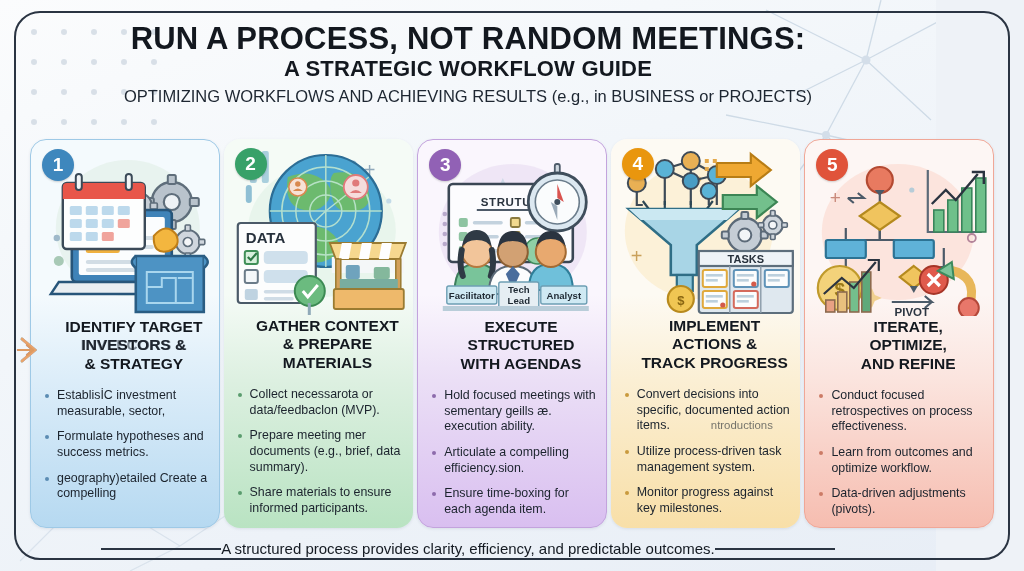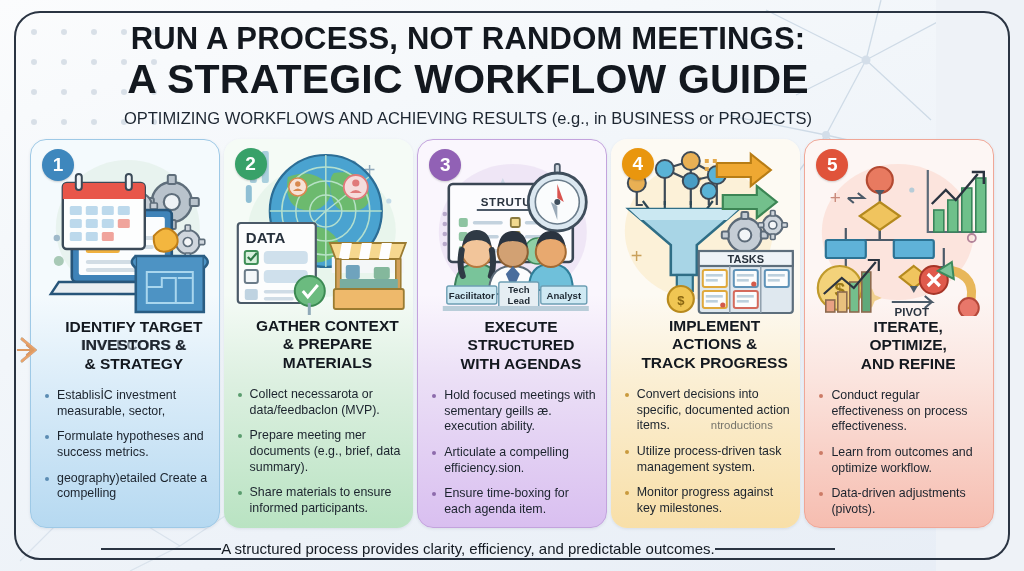--- a/index.html
+++ b/index.html
@@ -41,21 +41,21 @@
     text-align: center; z-index: 10;
   }
   .title-l1, .title-l2 {
     font-weight: bold;
     color: #13181f;
     letter-spacing: .2px;
     line-height: 1.12;
     white-space: nowrap;
   }
   .title-l1 { font-size: 31px; }
-  .title-l2 { font-size: 41px; }
+  .title-l2 { font-size: 22px; }
   .subtitle {
     margin-top: 6px;
     font-size: 16.5px;
     color: #1d2631;
     white-space: nowrap;
   }
 
   
   .cards {
     position: absolute;
@@ -757,21 +757,21 @@
           </svg>
         </div>
 
         <div class="card-head">
           <div>ITERATE,</div>
           <div>OPTIMIZE,</div>
           <div>AND REFINE</div>
         </div>
 
         <div class="bullets">
-          <div class="bullet">Conduct regular effectiveness on process effectiveness.</div>
+          <div class="bullet">Conduct focused retrospectives on process effectiveness.</div>
           <div class="bullet">Learn from outcomes and optimize workflow.</div>
           <div class="bullet">Data-driven adjustments (pivots).</div>
         </div>
       </div>
     </div>
 
   </div>
 
   <div class="footer">
     <div class="rule"></div>

